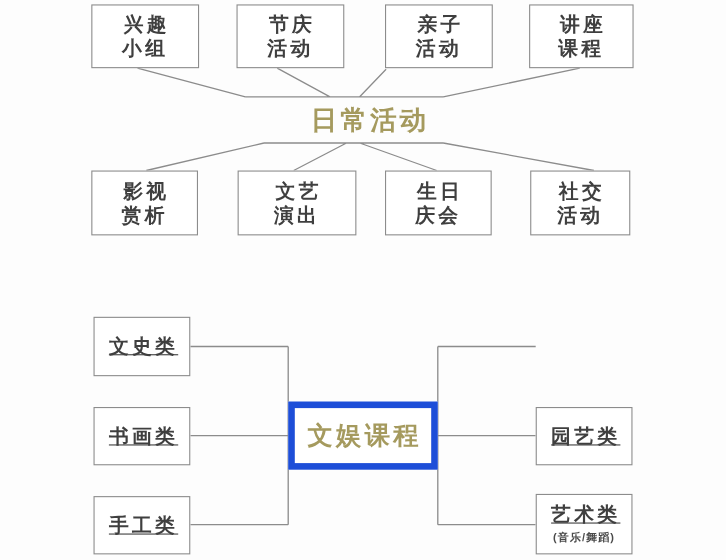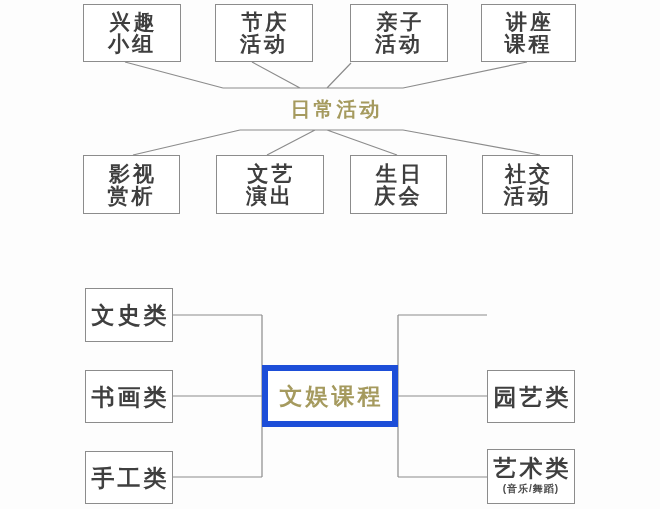--- a/index.html
+++ b/index.html
@@ -27,47 +27,47 @@
     flex-direction: column;
     align-items: center;
     justify-content: center;
     z-index: 2;
   }
   .node .nl {
     white-space: pre-line;
     text-align: center;
     color: #3f3f3f;
     font-weight: 600;
-    font-size: 21px;
+    font-size: 18px;
     line-height: 22px;
     letter-spacing: 3px;
     text-indent: 3px; 
   }
-  .node .nl.single { font-size: 23px; }
+  .node .nl.single { font-size: 18px; text-decoration: underline; }
   .node .sub {
     color: #4a4a4a;
     font-weight: 600;
     font-size: 10px;
     letter-spacing: 1px;
     margin-top: 3px;
   }
   .hub-label {
     position: absolute;
     z-index: 3;
     display: flex;
     align-items: center;
     justify-content: center;
     color: #a59a5e;
     font-weight: 600;
     letter-spacing: 3px;
     text-indent: 3px;
   }
   .hub-1 {
     left: 255px; top: 92px; width: 160px; height: 34px;
-    font-size: 20px;
+    font-size: 24px;
     background: #fdfdfd;
   }
   .hub-2 {
     left: 262px; top: 365px; width: 136px; height: 62px;
     font-size: 23px;
     background: #ffffff;
     border: 6px solid #1d4ed8;
     box-sizing: border-box;
   }
 </style>

